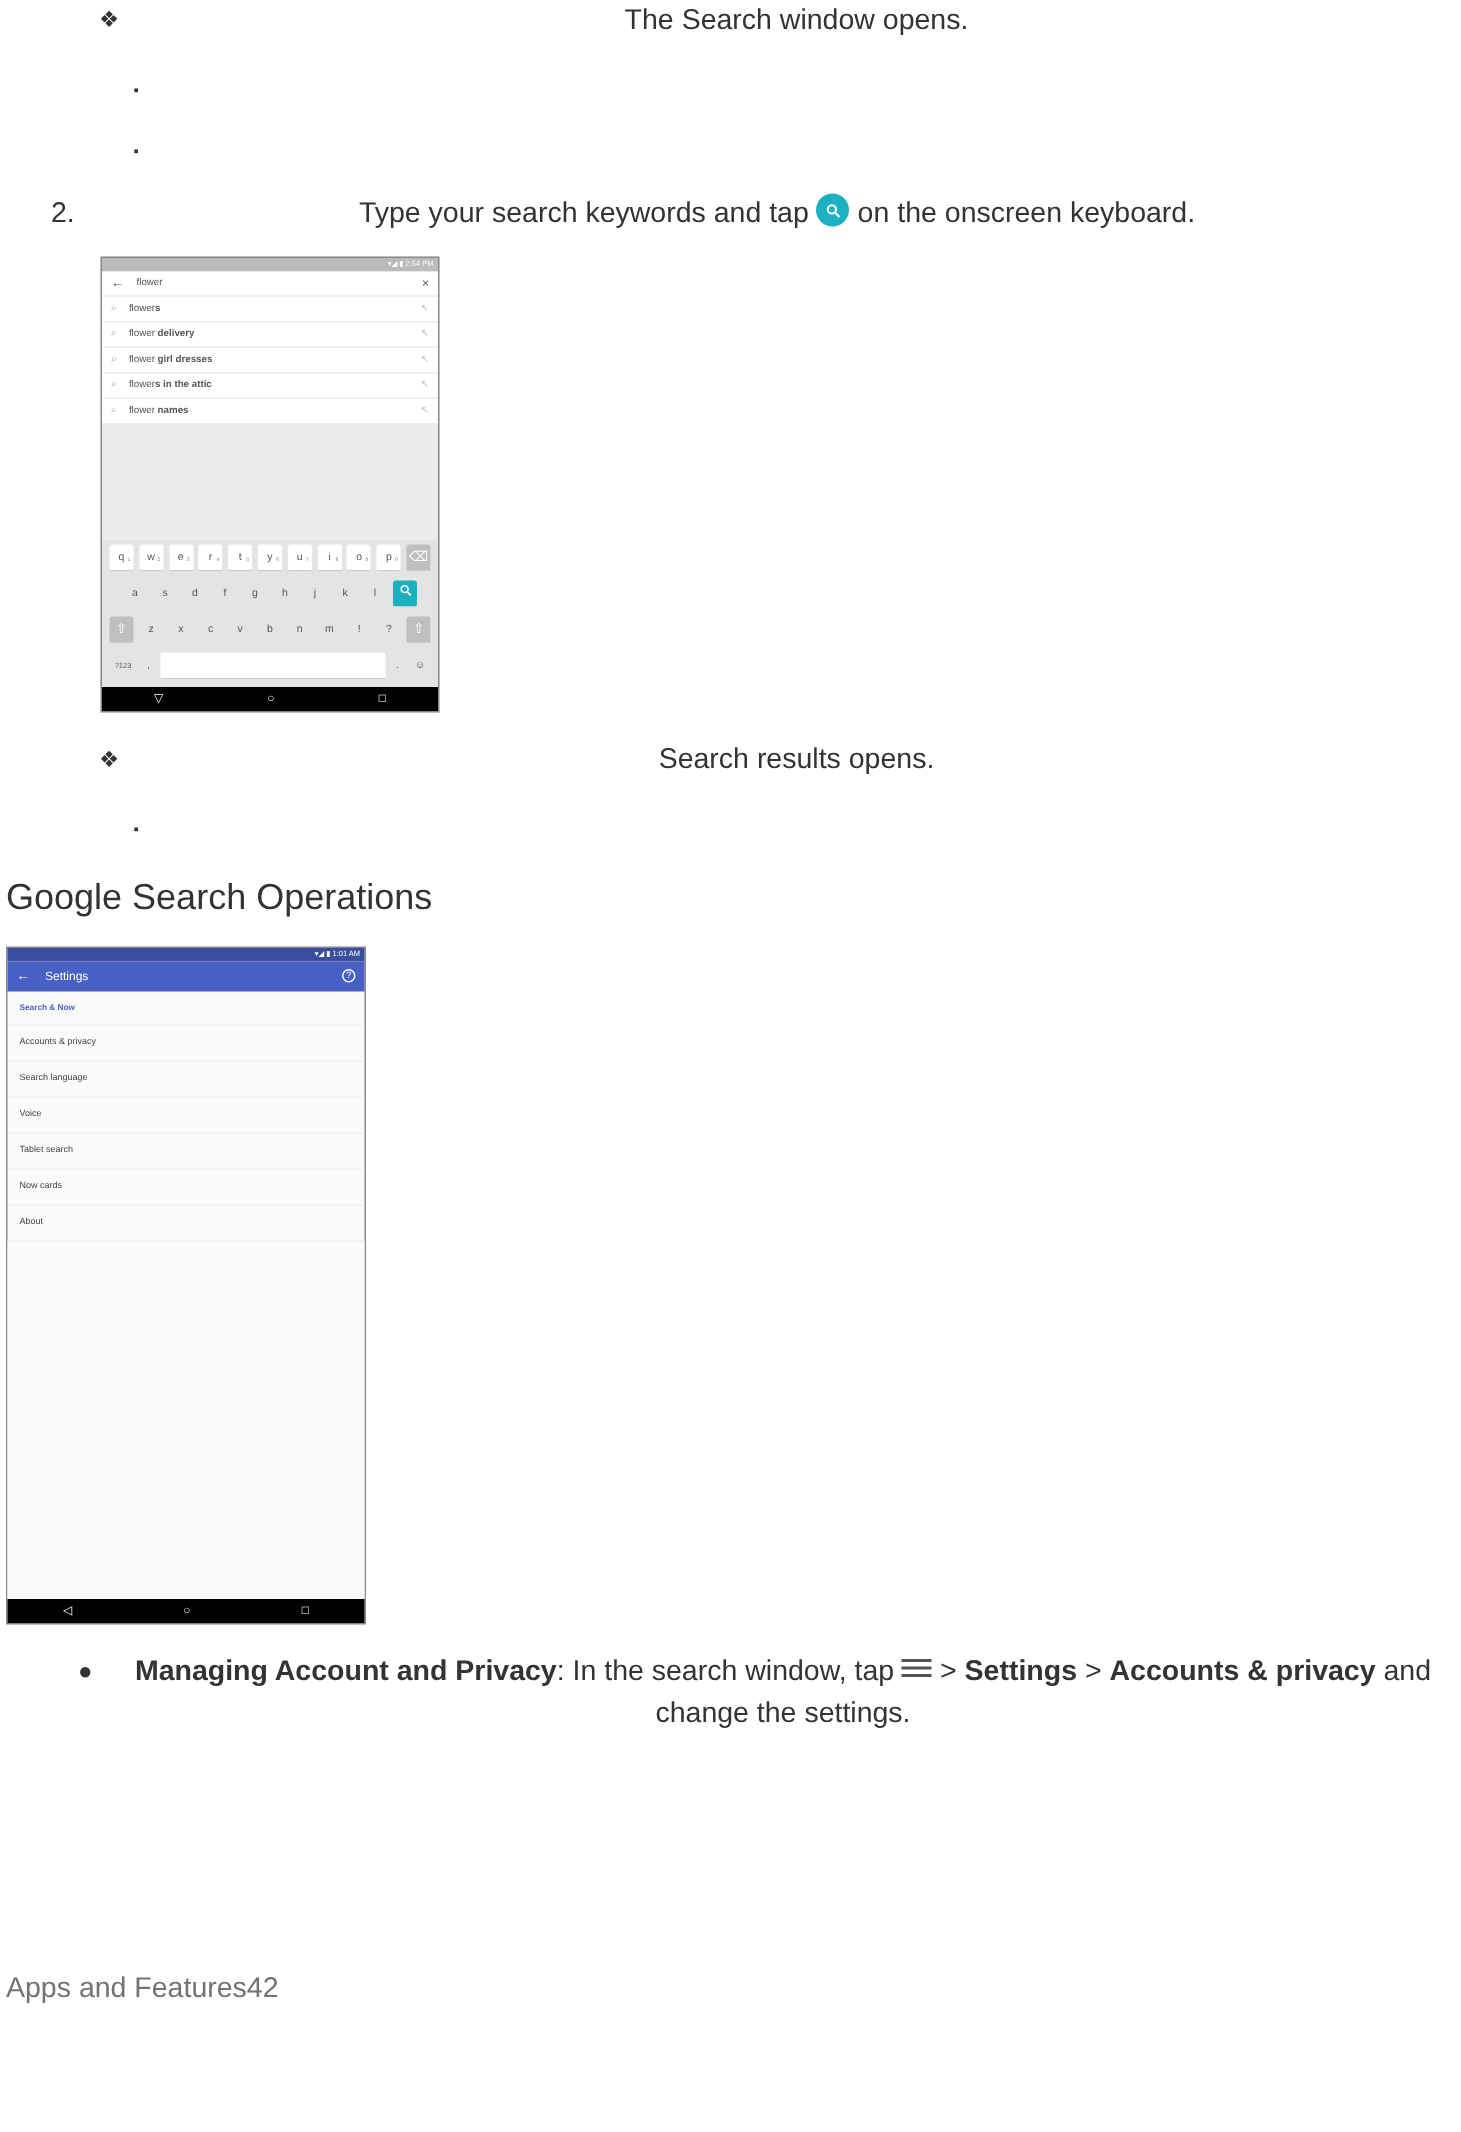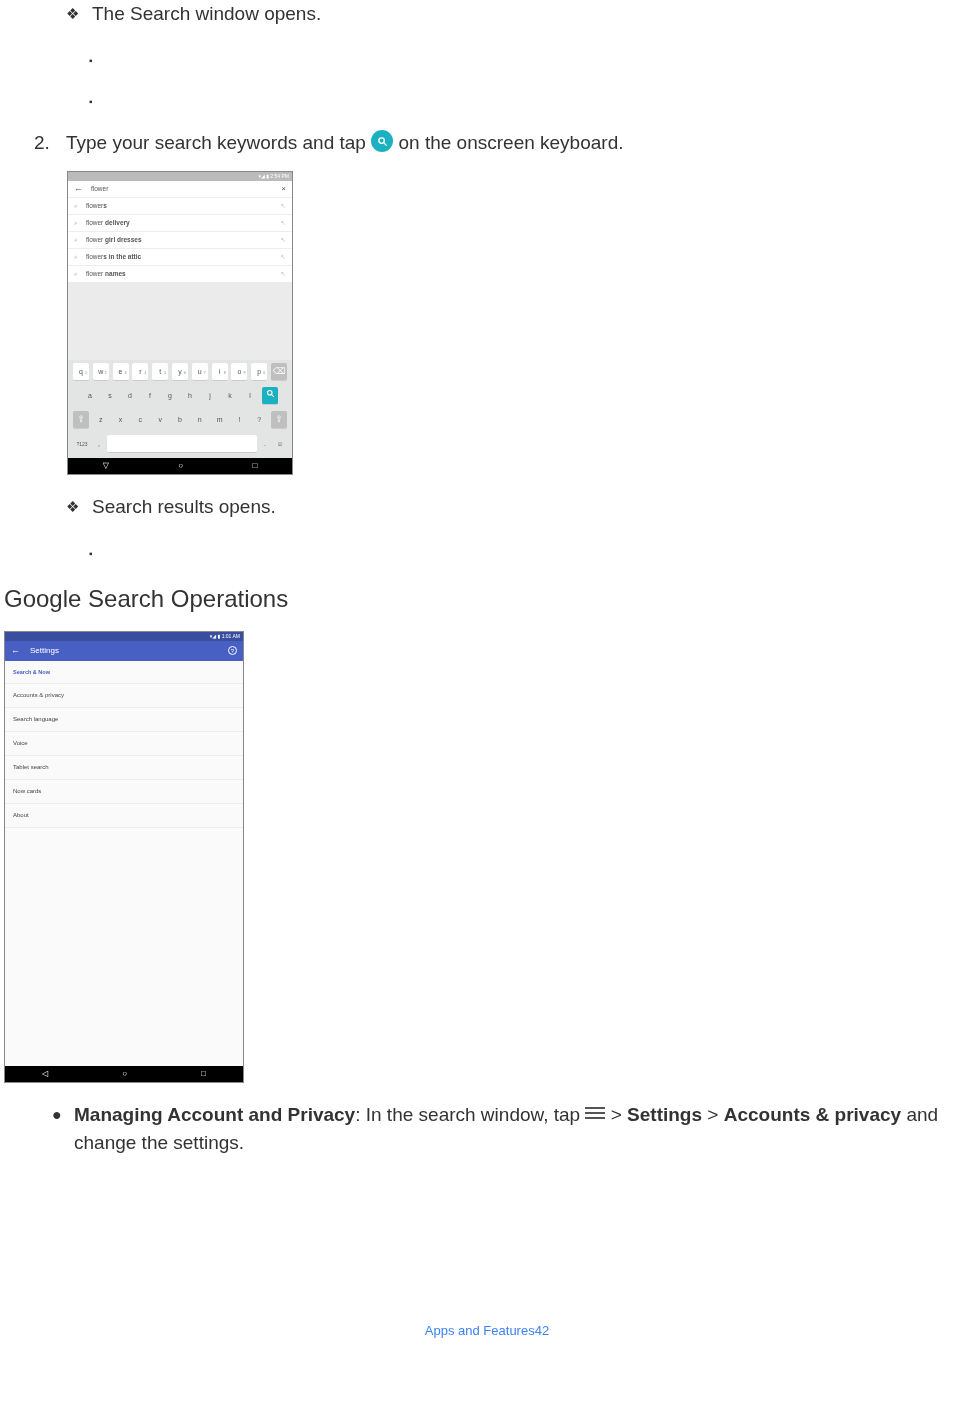--- a/index.html
+++ b/index.html
@@ -36,21 +36,21 @@
       margin-bottom: 14px;
     }
     .bullet-num .marker { width: 32px; flex-shrink: 0; }
     .bullet-round {
       padding-left: 48px;
       display: flex;
       margin-bottom: 20px;
       margin-top: 18px;
     }
     .bullet-round .marker { width: 22px; flex-shrink: 0; font-size: 16px; padding-top: 2px; }
-    .content { flex: 1; }
+    .content { flex: 1; text-align: center; }
     .bold { font-weight: bold; }
     .inline-icon {
       display: inline-block;
       vertical-align: middle;
       position: relative;
       top: -2px;
     }
     .search-circle {
       width: 22px; height: 22px;
       background: #1bb1c0;
@@ -206,23 +206,23 @@
       align-items: center;
       color: #fff;
       font-size: 8px;
     }
 
     .footer {
       position: absolute;
       bottom: 0;
       left: 4px; right: 4px;
       display: flex;
-      justify-content: center;
-      font-size: 13px;
-      color: #3b82f6;
+      justify-content: flex-start;
+      font-size: 19px;
+      color: #737373;
     }
   </style>
 </head>
 <body>
 
 <div class="page">
 
   <div class="bullet-diamond">
     <div class="marker">❖</div>
     <div class="content">The Search window opens.</div>

